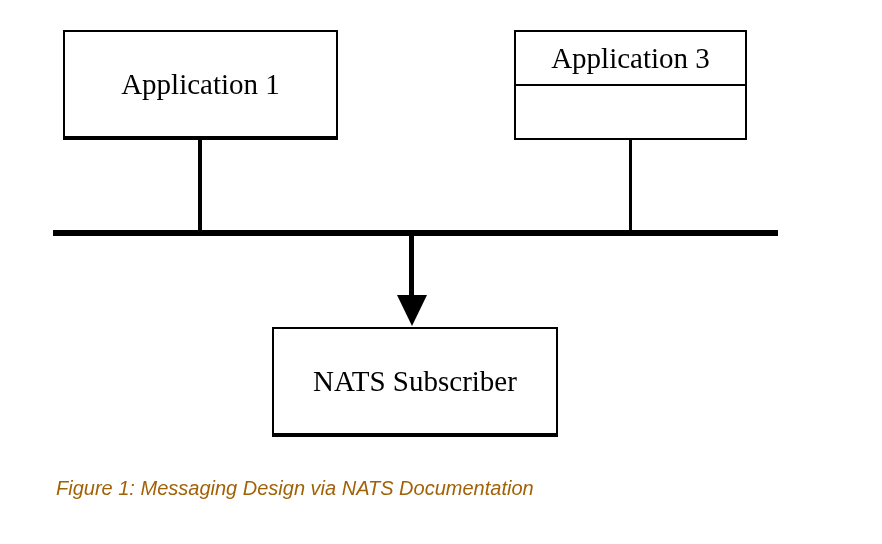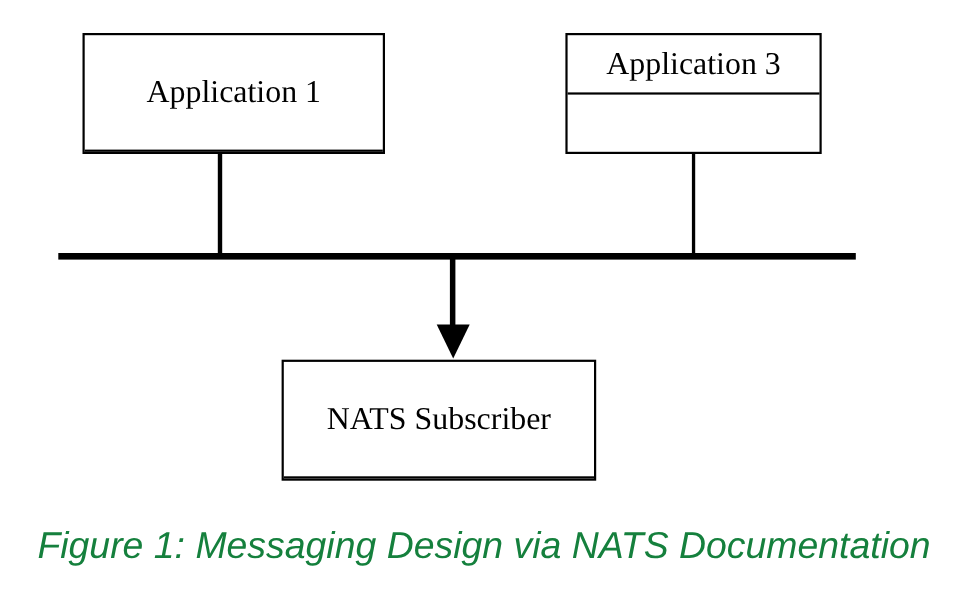--- a/index.html
+++ b/index.html
@@ -28,23 +28,23 @@
     align-items: center;
     justify-content: center;
     font-size: 29px;
     color: #000000;
     white-space: nowrap;
     line-height: 1;
   }
   .node-row.divided {
     border-bottom: 2px solid #000000;
   }
-  #app1-box { left: 63px;  top: 30px;  width: 275px; height: 110px; margin-left: 12px; }
+  #app1-box { left: 63px;  top: 30px;  width: 275px; height: 110px; }
   #app3-box { left: 514px; top: 30px;  width: 233px; height: 110px; }
-  #app2-box { left: 256px; top: 327px; width: 286px; height: 110px; }
+  #app2-box { left: 272px; top: 327px; width: 286px; height: 110px; }
 
   .line {
     position: absolute;
     background: #000000;
   }
   #bus-line   { left: 53px;  top: 230px; width: 725px; height: 6px; }
   #conn-app1  { left: 198px; top: 139px; width: 4px;   height: 92px; }
   #conn-app3  { left: 629px; top: 139px; width: 3px;   height: 92px; }
   #arrow-stem { left: 409px; top: 234px; width: 5px;   height: 63px; }
 
@@ -54,26 +54,26 @@
     top: 295px;
     width: 0;
     height: 0;
     border-left: 15px solid transparent;
     border-right: 15px solid transparent;
     border-top: 31px solid #000000;
   }
 
   .caption {
     position: absolute;
-    left: 34px;
+    left: 56px;
     top: 477px;
     font-family: "Liberation Sans", sans-serif;
     font-style: italic;
-    font-size: 34px;
-    color: #15803d;
+    font-size: 20px;
+    color: #a16207;
     white-space: nowrap;
   }
 </style>
 </head>
 <body>
 
 <div class="canvas">
 
   <div class="node-box" id="app1-box">
     <div class="node-row divided">Application 1</div>

